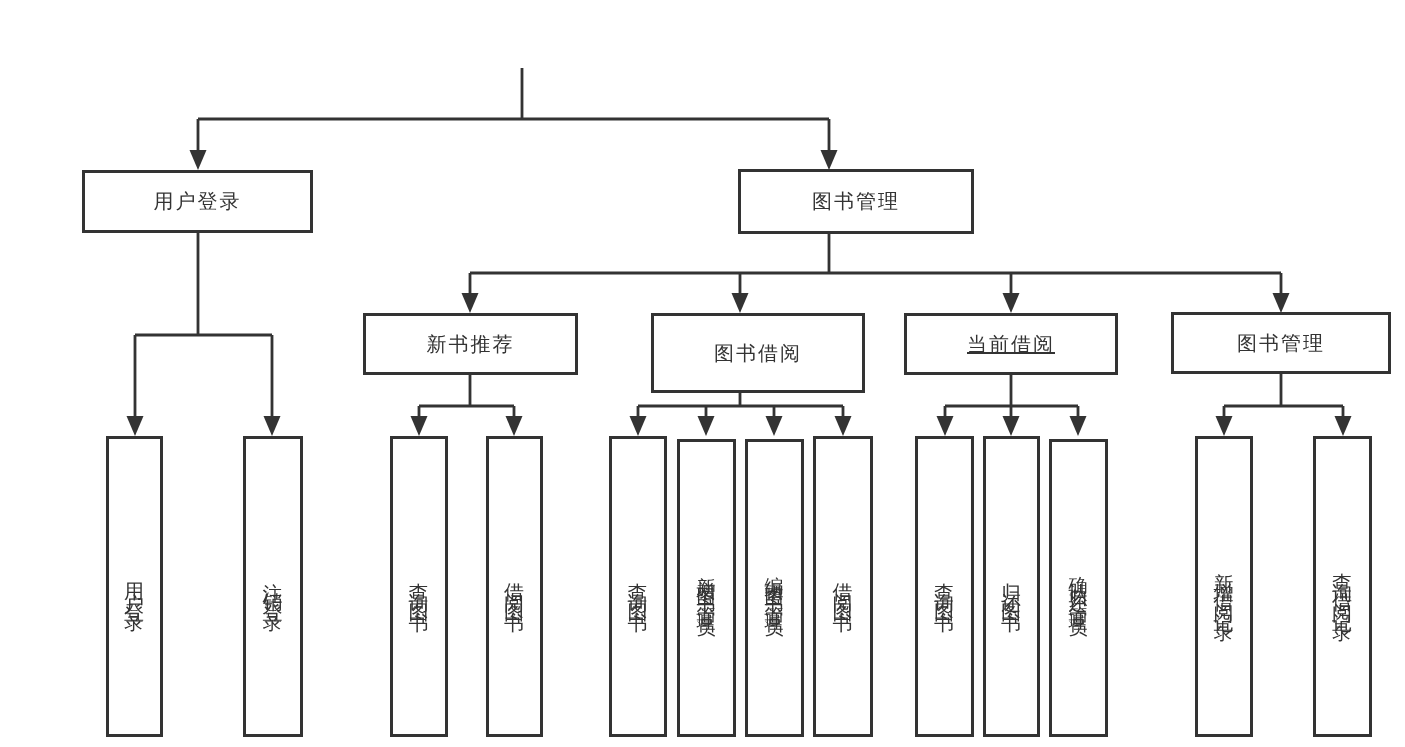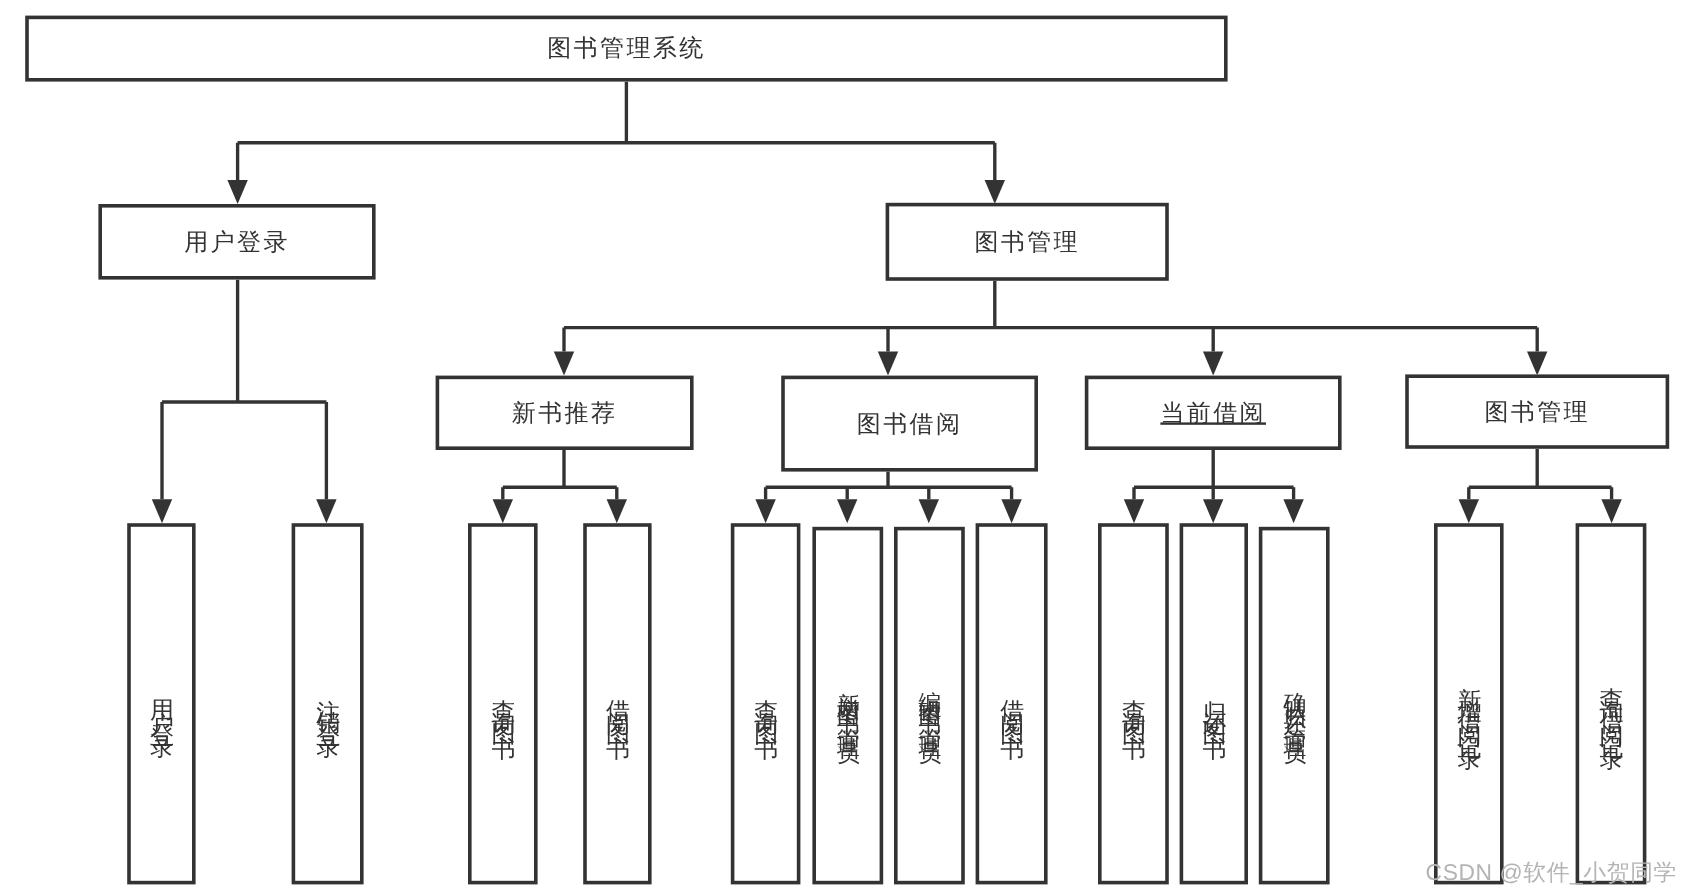--- a/index.html
+++ b/index.html
@@ -121,21 +121,20 @@
       <polygon points="1069.5,416 1086.5,416 1078,436"></polygon>
     </g>
 
     <g>
       <path d="M1281 374 V406 M1224 406 H1343 M1224 406 V416 M1343 406 V416"></path>
       <polygon points="1215.5,416 1232.5,416 1224,436"></polygon>
       <polygon points="1334.5,416 1351.5,416 1343,436"></polygon>
     </g>
   </svg>
 
-  <div class="node hnode root-node" style="left:21px; top:13px; width:1002px; height:55px;">图书管理系统</div>
 
   <div class="node hnode" style="left:82px; top:170px; width:231px; height:63px;">用户登录</div>
   <div class="node hnode" style="left:738px; top:169px; width:236px; height:65px;">图书管理</div>
 
   <div class="node hnode" style="left:363px; top:313px; width:215px; height:62px;">新书推荐</div>
   <div class="node hnode" style="left:651px; top:313px; width:214px; height:80px;">图书借阅</div>
   <div class="node hnode" style="left:904px; top:313px; width:214px; height:62px;text-decoration:underline;">当前借阅</div>
   <div class="node hnode" style="left:1171px; top:312px; width:220px; height:62px;">图书管理</div>
 
   <div class="node vnode" style="left:106px; top:436px; width:57px; height:301px;">
@@ -175,15 +174,14 @@
     <span>确认归还（管理员）</span>
   </div>
 
   <div class="node vnode" style="left:1195px; top:436px; width:58px; height:301px;">
     <span>新增借阅记录</span>
   </div>
   <div class="node vnode" style="left:1313px; top:436px; width:59px; height:301px;">
     <span>查询借阅记录</span>
   </div>
 
-  <div class="watermark">CSDN @软件_小贺同学</div>
 
 </div>
 
 </body></html>

